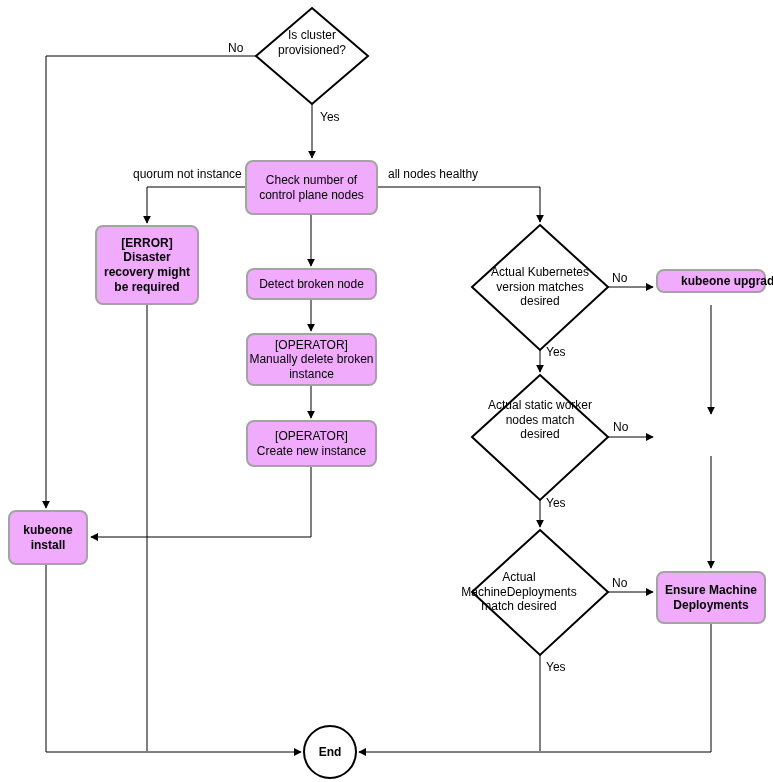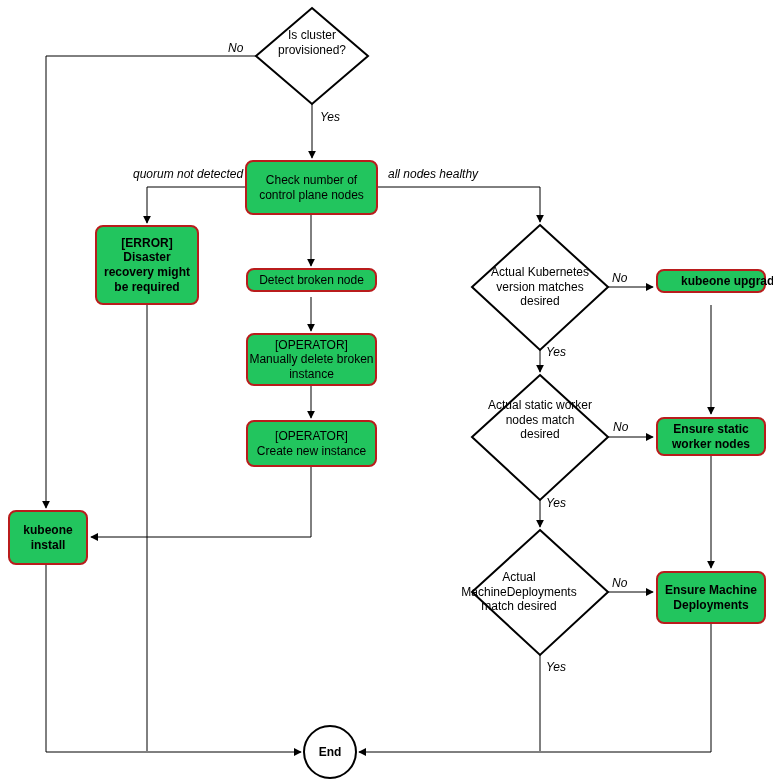--- a/index.html
+++ b/index.html
@@ -18,31 +18,30 @@
     position: absolute;
     box-sizing: border-box;
     display: flex;
     align-items: center;
     justify-content: center;
     text-align: center;
     white-space: pre;
     line-height: 1.22;
   }
   .box {
-    background: #22c55e;
-    border: 2px solid #b91c1c;
+    background: #f0abfc;
+    border: 2px solid #a3a3a3;
     border-radius: 8px;
   }
   .bold { font-weight: 700; }
   .edge-label {
     position: absolute;
     white-space: pre;
     line-height: 1.2;
     text-align: left;
-    font-style: italic;
   }
 </style>
 </head>
 <body>
 
 <div class="canvas">
 
   <svg class="layer" width="773" height="782" viewBox="0 0 773 782">
     <defs>
       <marker id="arrow" viewBox="0 0 10 10" refX="9" refY="5" markerWidth="8" markerHeight="8" orient="auto">
@@ -90,39 +89,37 @@
   <div class="node" style="left:449px; top:567px; width:140px; height:50px;">Actual
 MachineDeployments
 match desired</div>
 
   <div class="node box" style="left:245px; top:160px; width:133px; height:55px;">Check number of
 control plane nodes</div>
   <div class="node box bold" style="left:95px; top:225px; width:104px; height:80px;">[ERROR]
 Disaster
 recovery might
 be required</div>
-  <div class="node box" style="left:246px; top:268px; width:131px; height:24px;">Detect broken node</div>
+  <div class="node box" style="left:246px; top:268px; width:131px; height:32px;">Detect broken node</div>
   <div class="node box" style="left:246px; top:333px; width:131px; height:53px;">[OPERATOR]
 Manually delete broken
 instance</div>
   <div class="node box" style="left:246px; top:420px; width:131px; height:47px;">[OPERATOR]
 Create new instance</div>
   <div class="node box bold" style="left:8px; top:510px; width:80px; height:55px;">kubeone
 install</div>
   <div class="node box bold" style="left:656px; top:269px; width:110px; height:24px;padding-left:40px;">kubeone upgrade</div>
-  <div class="node box bold" style="left:656px; top:417px; width:110px; height:39px;">Ensure static
-worker nodes</div>
   <div class="node box bold" style="left:656px; top:571px; width:110px; height:53px;">Ensure Machine
 Deployments</div>
 
   <div class="node bold" style="left:304px; top:726px; width:52px; height:52px;">End</div>
 
   <div class="edge-label" style="left:228px; top:41px;">No</div>
   <div class="edge-label" style="left:320px; top:110px;">Yes</div>
-  <div class="edge-label" style="left:133px; top:167px;">quorum not detected</div>
+  <div class="edge-label" style="left:133px; top:167px;">quorum not instance</div>
   <div class="edge-label" style="left:388px; top:167px;">all nodes healthy</div>
   <div class="edge-label" style="left:612px; top:271px;">No</div>
   <div class="edge-label" style="left:546px; top:345px;">Yes</div>
   <div class="edge-label" style="left:613px; top:420px;">No</div>
   <div class="edge-label" style="left:546px; top:496px;">Yes</div>
   <div class="edge-label" style="left:612px; top:576px;">No</div>
   <div class="edge-label" style="left:546px; top:660px;">Yes</div>
 
 </div>
 

